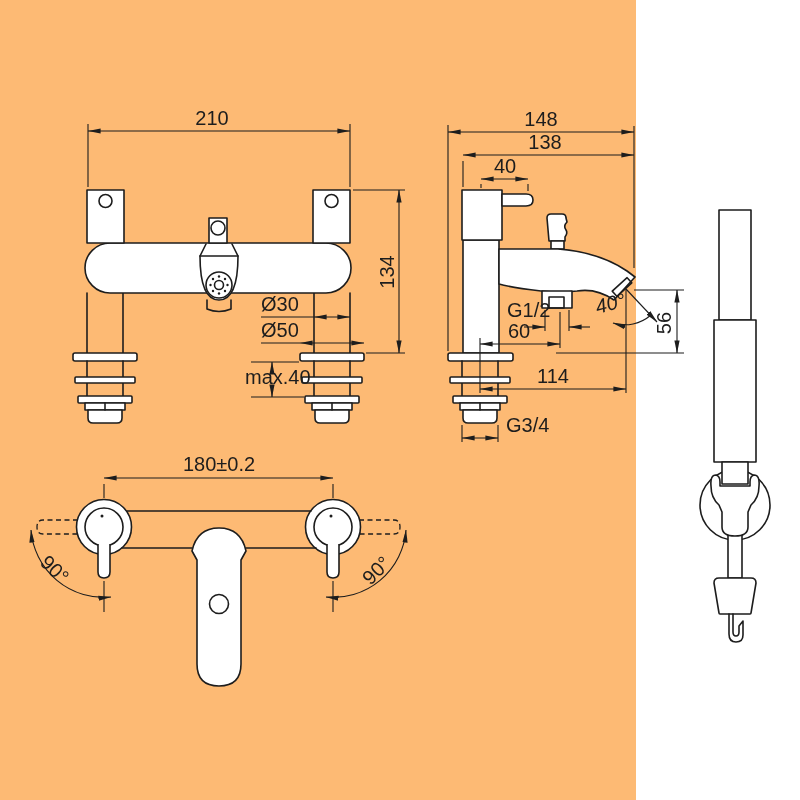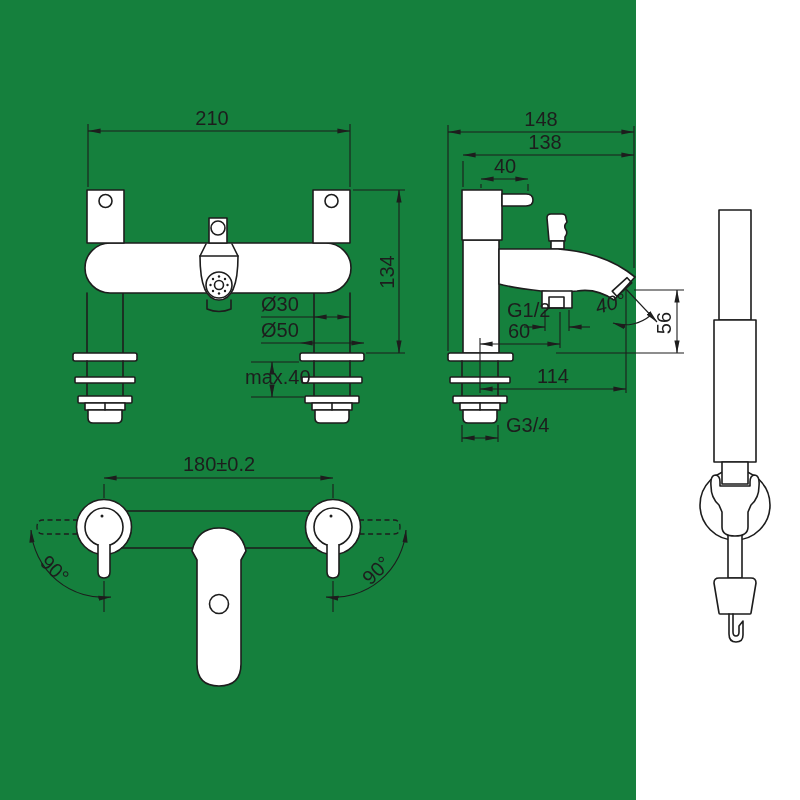--- a/index.html
+++ b/index.html
@@ -1,16 +1,16 @@
 <!DOCTYPE html>
 <html><head>
 <meta charset="utf-8">
 <style>
   html,body{margin:0;padding:0;background:#ffffff;}
-  #stage{width:636px;height:800px;background:#15803d;position:relative;}
+  #stage{width:636px;height:800px;background:#fdba74;position:relative;}
   svg{display:block;}
   .obj{stroke:#1d1d1d;stroke-width:1.6;fill:none;stroke-linecap:round;stroke-linejoin:round;}
   .objf{stroke:#1d1d1d;stroke-width:1.6;fill:#ffffff;stroke-linejoin:round;}
   .dim{stroke:#1d1d1d;stroke-width:1.1;fill:none;}
   .dash{stroke:#1d1d1d;stroke-width:1.3;fill:none;stroke-dasharray:5 3.5;}
   .dot{fill:#1d1d1d;stroke:none;}
   .t{font-family:"Liberation Sans", sans-serif;font-size:20px;fill:#1d1d1d;}
   .it{font-style:italic;}
 </style>
 </head>

